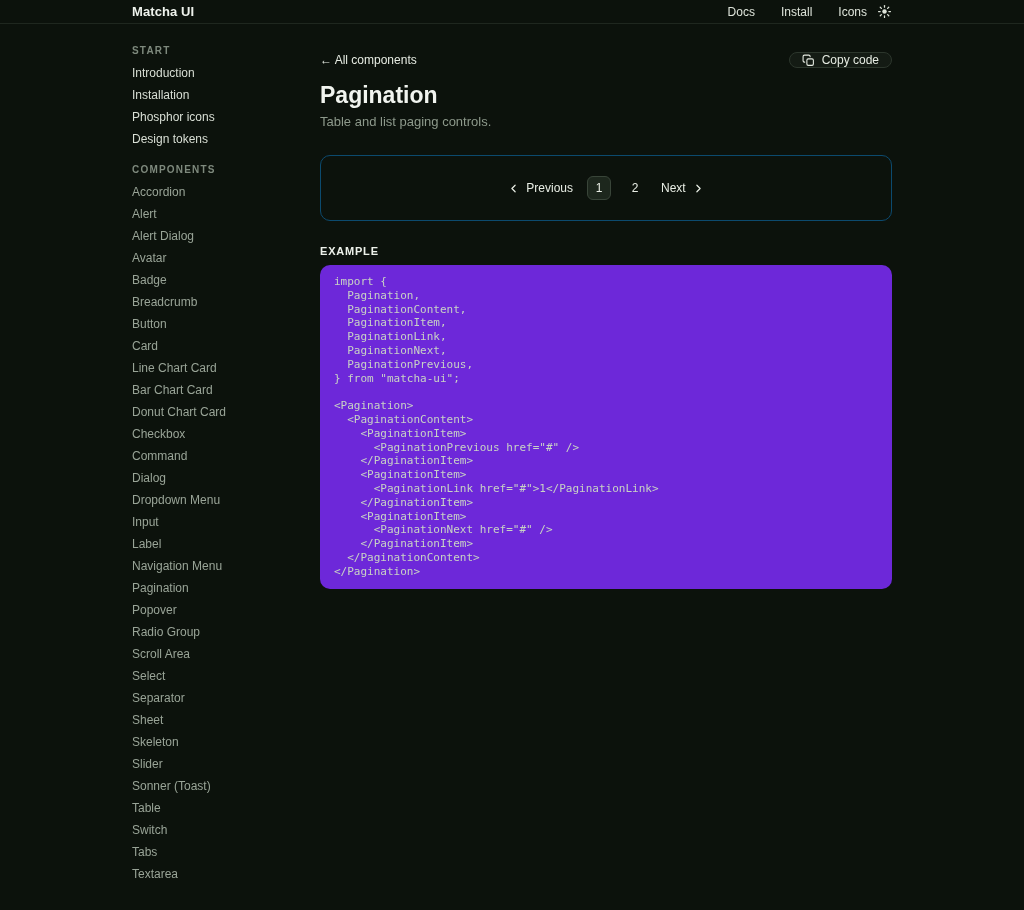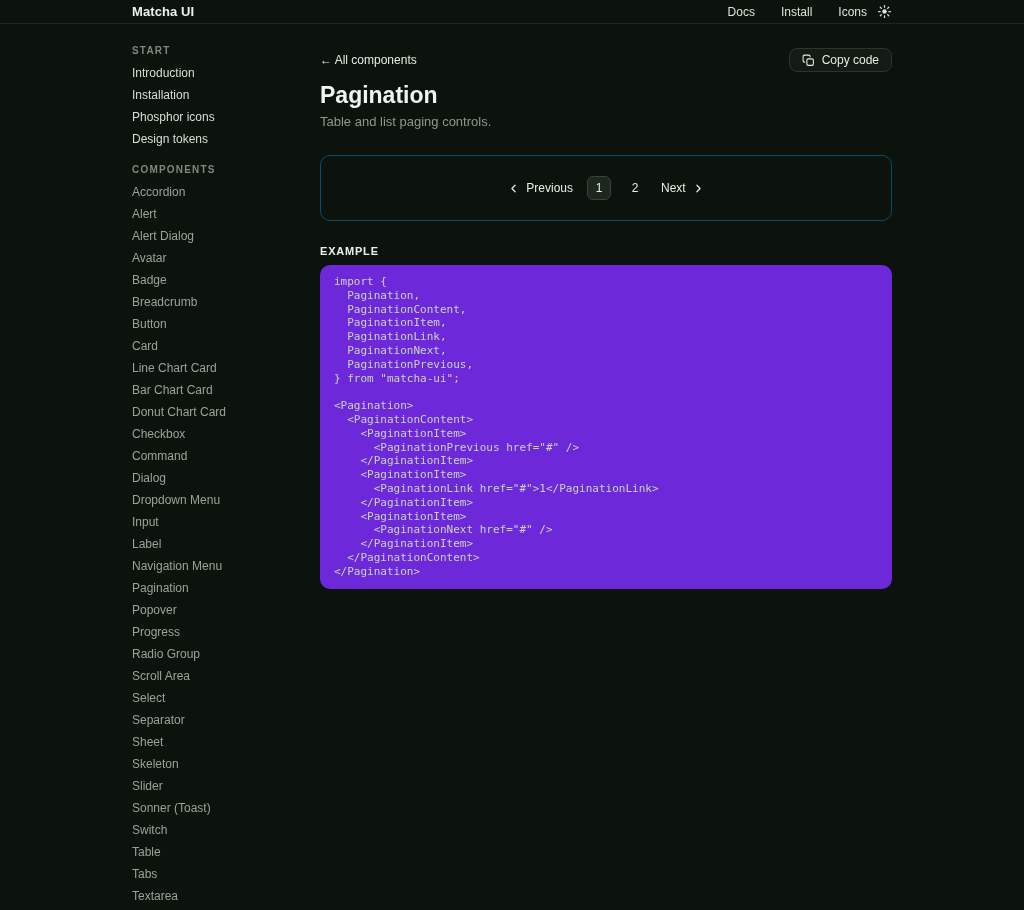--- a/index.html
+++ b/index.html
@@ -48,21 +48,21 @@
   .sb-item.bright { color: #d9dfd5; }
 
   
   main { flex: 1; padding-top: 16px; min-width: 0; }
   .main-header {
     margin-top: 6px; height: 28px;
     display: flex; align-items: center; justify-content: space-between;
   }
   .back-link { font-size: 12px; color: #e6ebe2; }
   .copy-btn {
-    height: 24px; padding: 0 12px;
+    height: 16px; padding: 0 12px;
     display: flex; align-items: center; gap: 7px;
     background: #141b14; border: 1px solid #2c362c; border-radius: 8px;
     color: #e6ebe2; font-size: 12px; font-family: inherit; cursor: pointer;
   }
   .page-title { margin-top: 8px; font-size: 23px; line-height: 26px; font-weight: 700; color: #f1f4ef; }
   .page-subtitle { margin-top: 5px; font-size: 13px; line-height: 18px; color: #8d998b; }
 
   
   .demo-card {
     margin-top: 24px; height: 66px;
@@ -145,31 +145,30 @@
       <a class="sb-item">Donut Chart Card</a>
       <a class="sb-item">Checkbox</a>
       <a class="sb-item">Command</a>
       <a class="sb-item">Dialog</a>
       <a class="sb-item">Dropdown Menu</a>
       <a class="sb-item">Input</a>
       <a class="sb-item">Label</a>
       <a class="sb-item">Navigation Menu</a>
       <a class="sb-item">Pagination</a>
       <a class="sb-item">Popover</a>
-      <a class="sb-item">Progress</a>
       <a class="sb-item">Radio Group</a>
       <a class="sb-item">Scroll Area</a>
       <a class="sb-item">Select</a>
       <a class="sb-item">Separator</a>
       <a class="sb-item">Sheet</a>
       <a class="sb-item">Skeleton</a>
       <a class="sb-item">Slider</a>
       <a class="sb-item">Sonner (Toast)</a>
+      <a class="sb-item">Table</a>
       <a class="sb-item">Switch</a>
-      <a class="sb-item">Table</a>
       <a class="sb-item">Tabs</a>
       <a class="sb-item">Textarea</a>
     </aside>
 
   <main>
     <div class="main-header">
       <a class="back-link">← All components</a>
       <button class="copy-btn">
         <svg width="13" height="13" viewBox="0 0 24 24" fill="none" stroke="currentColor" stroke-width="2" stroke-linecap="round" stroke-linejoin="round">
           <rect x="9" y="9" width="12" height="12" rx="2.5"></rect>

